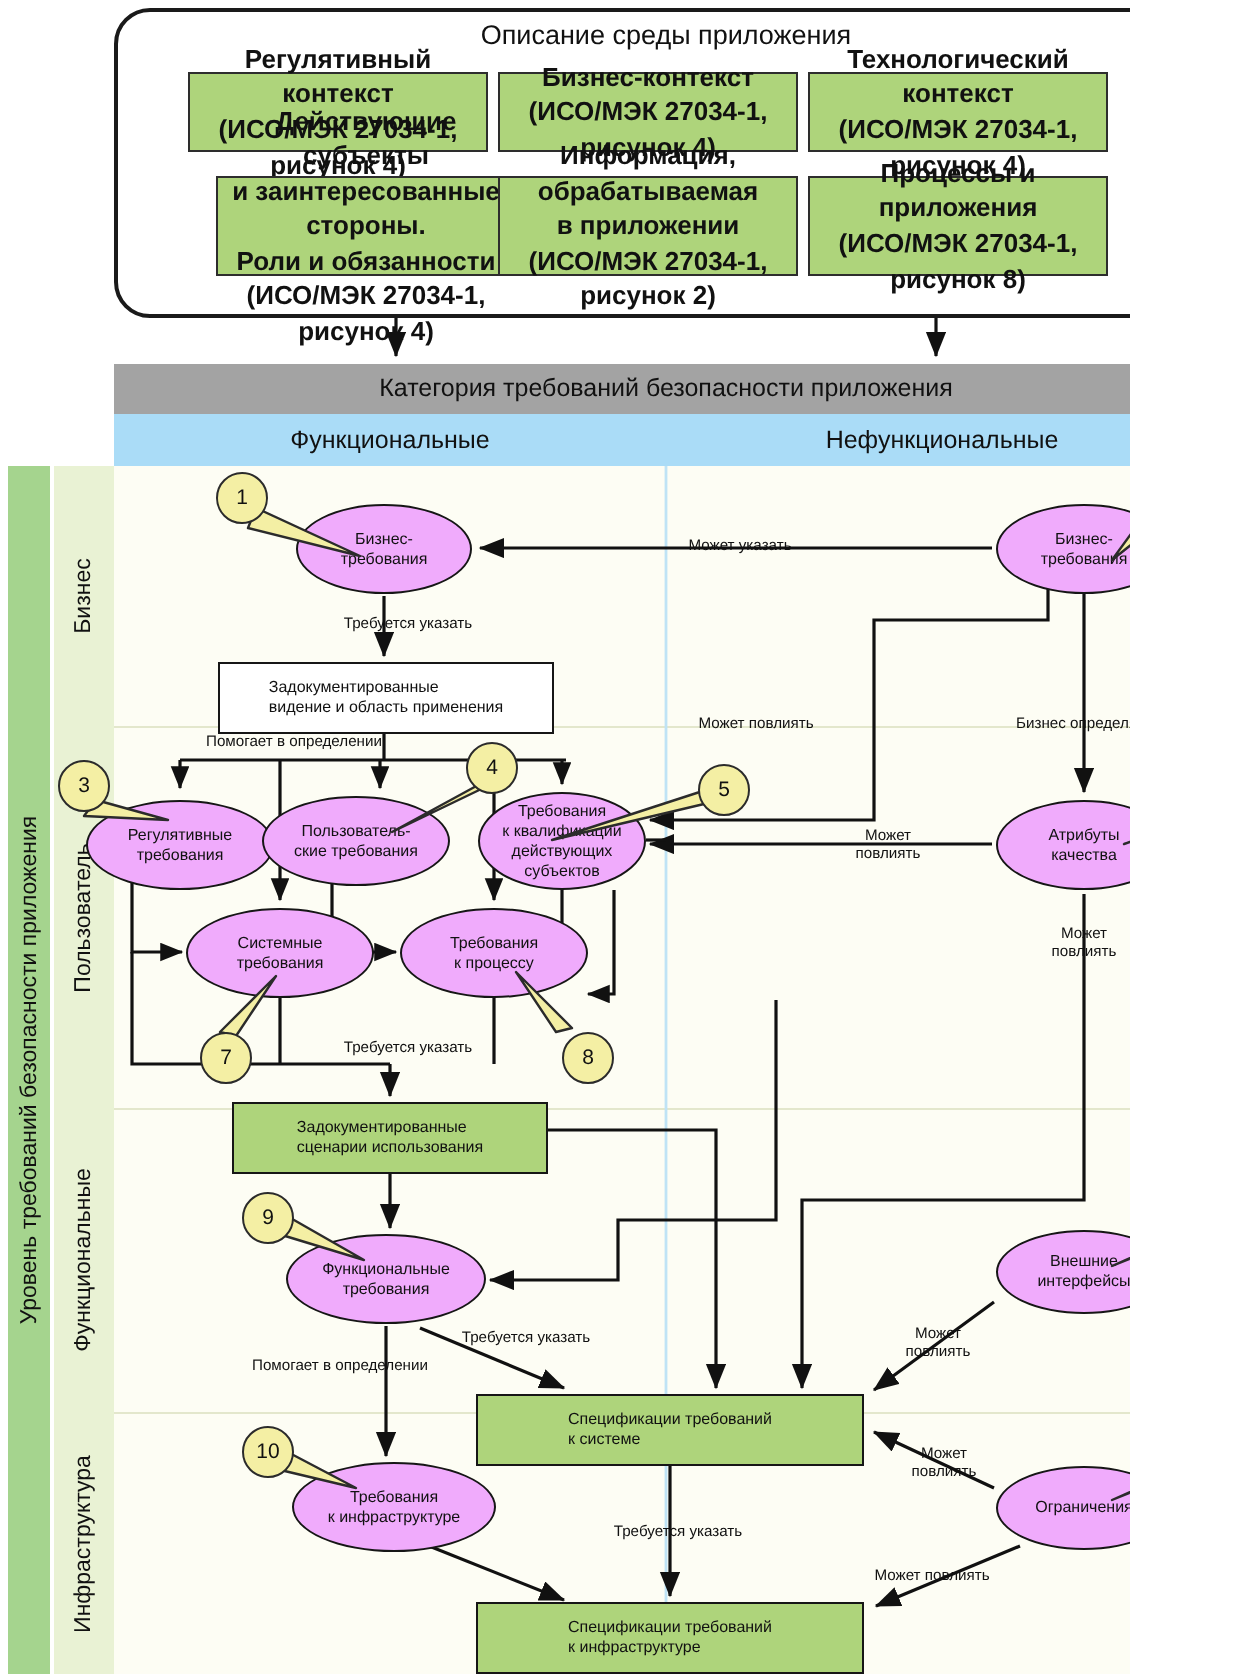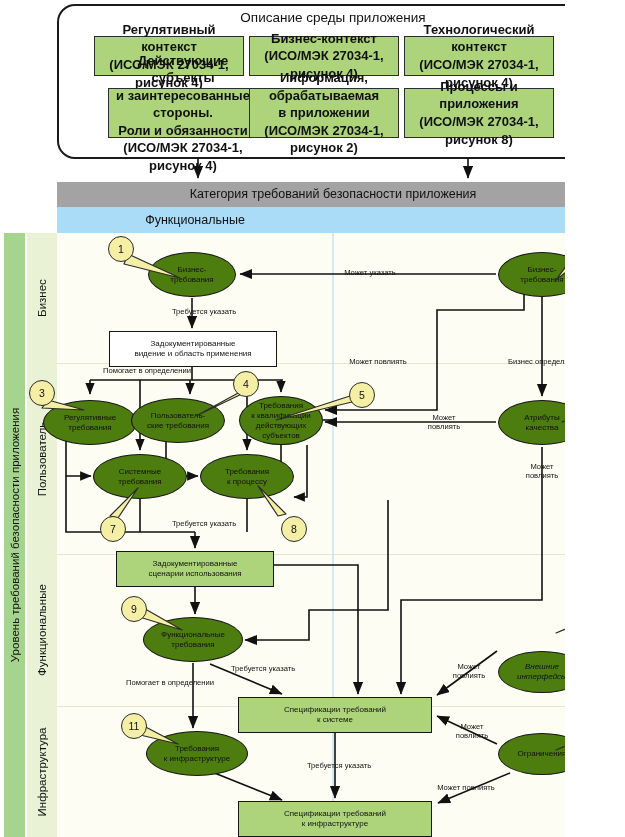--- a/index.html
+++ b/index.html
@@ -30,25 +30,25 @@
   .rail-inner{position:absolute;left:27px;top:233px;width:30px;height:604px;background:#e9f2d4;}
 
   
   .row-zone{position:absolute;left:57px;width:552px;background:#fdfdf4;}
   .row-label{position:absolute;left:27px;width:30px;}
   .row-label .vtext{position:absolute;left:50%;top:50%;transform:translate(-50%,-50%) rotate(-90deg);
     white-space:nowrap;font-size:11.5px;color:#111;}
   .row-sep{position:absolute;left:57px;width:552px;height:1px;background:#e3e7cc;}
 
   
-  .ellipse{position:absolute;border:1.7px solid #161616;border-radius:50%;background:#4d7c0f;
+  .ellipse{position:absolute;border:1.7px solid #161616;border-radius:50%;background:#f0abfc;
     display:flex;align-items:center;justify-content:center;text-align:center;
     font-size:8px;color:#111;line-height:1.25;box-sizing:border-box;padding:1px;}
   .rect{position:absolute;border:1.6px solid #161616;box-sizing:border-box;
-    display:flex;align-items:center;justify-content:center;text-align:center;
+    display:flex;align-items:center;justify-content:center;
     font-size:8px;color:#111;line-height:1.3;padding:17px;}
   .rect.white{background:#ffffff;}
   .rect.green{background:#aed47b;}
 
   
   .elabel{position:absolute;font-size:7.6px;color:#111;text-align:center;line-height:1.22;
     white-space:nowrap;}
   .elabel.wrap{white-space:normal;}
 
   
@@ -84,20 +84,21 @@
       <div class="env-box" style="left: 108px; top: 88px; width: 150px; height: 50px;">Действующие субъекты<br>и заинтересованные стороны.<br>Роли и обязанности<br>(ИСО/МЭК 27034-1, рисунок 4)</div>
       <div class="env-box" style="left: 249px; top: 88px; width: 150px; height: 50px;">Информация,<br>обрабатываемая<br>в приложении<br>(ИСО/МЭК 27034-1, рисунок 2)</div>
       <div class="env-box" style="left: 404px; top: 88px; width: 150px; height: 50px;">Процессы и приложения<br>(ИСО/МЭК 27034-1, рисунок 8)</div>
     </div>
 
   <div class="band-top">
     <span>Категория требований безопасности приложения</span>
   </div>
   <div class="band-sub">
     <div class="c c1">Функциональные</div>
+    <div class="c c2">Нефункциональные</div>
   </div>
 
   <div class="rail-outer">
     <div class="vtext">Уровень требований безопасности приложения</div>
   </div>
   <div class="rail-inner"></div>
   <div id="row-labels">
       <div class="row-label" style="top: 233px; height: 130px;">
         <div class="vtext">Бизнес</div>
       </div>
@@ -214,21 +215,21 @@
       </div>
       <div class="ellipse" style="left: 498px; top: 400px; width: 88px; height: 45px;">
         <span>Атрибуты<br>качества</span>
       </div>
       <div class="rect green" style="left: 116px; top: 551px; width: 158px; height: 27px;">
         <span>Задокументированные<br>сценарии использования</span>
       </div>
       <div class="ellipse" style="left: 143px; top: 617px; width: 100px; height: 45px;">
         <span>Функциональные<br>требования</span>
       </div>
-      <div class="ellipse" style="left: 498px; top: 651px; width: 88px; height: 42px; font-style: italic;">
+      <div class="ellipse" style="left: 498px; top: 615px; width: 88px; height: 42px;">
         <span>Внешние<br>интерфейсы</span>
       </div>
       <div class="rect green" style="left: 238px; top: 697px; width: 194px; height: 28px;">
         <span>Спецификации требований<br>к системе</span>
       </div>
       <div class="ellipse" style="left: 146px; top: 731px; width: 102px; height: 45px;">
         <span>Требования<br>к инфраструктуре</span>
       </div>
       <div class="ellipse" style="left: 498px; top: 733px; width: 88px; height: 42px;">
         <span>Ограничения</span>
@@ -276,16 +277,16 @@
       <div class="callout" style="left: 108px; top: 236px;">1</div>
       <div class="callout" style="left: 570px; top: 236px;">2</div>
       <div class="callout" style="left: 29px; top: 380px;">3</div>
       <div class="callout" style="left: 233px; top: 371px;">4</div>
       <div class="callout" style="left: 349px; top: 382px;">5</div>
       <div class="callout" style="left: 597px; top: 390px;">6</div>
       <div class="callout" style="left: 100px; top: 516px;">7</div>
       <div class="callout" style="left: 281px; top: 516px;">8</div>
       <div class="callout" style="left: 121px; top: 596px;">9</div>
       <div class="callout" style="left: 598px; top: 599px;">16</div>
-      <div class="callout" style="left: 121px; top: 713px;">11</div>
+      <div class="callout" style="left: 121px; top: 713px;">10</div>
       <div class="callout" style="left: 598px; top: 717px; text-align: center;">12</div>
     </div>
 </div>
 
 </body></html>

